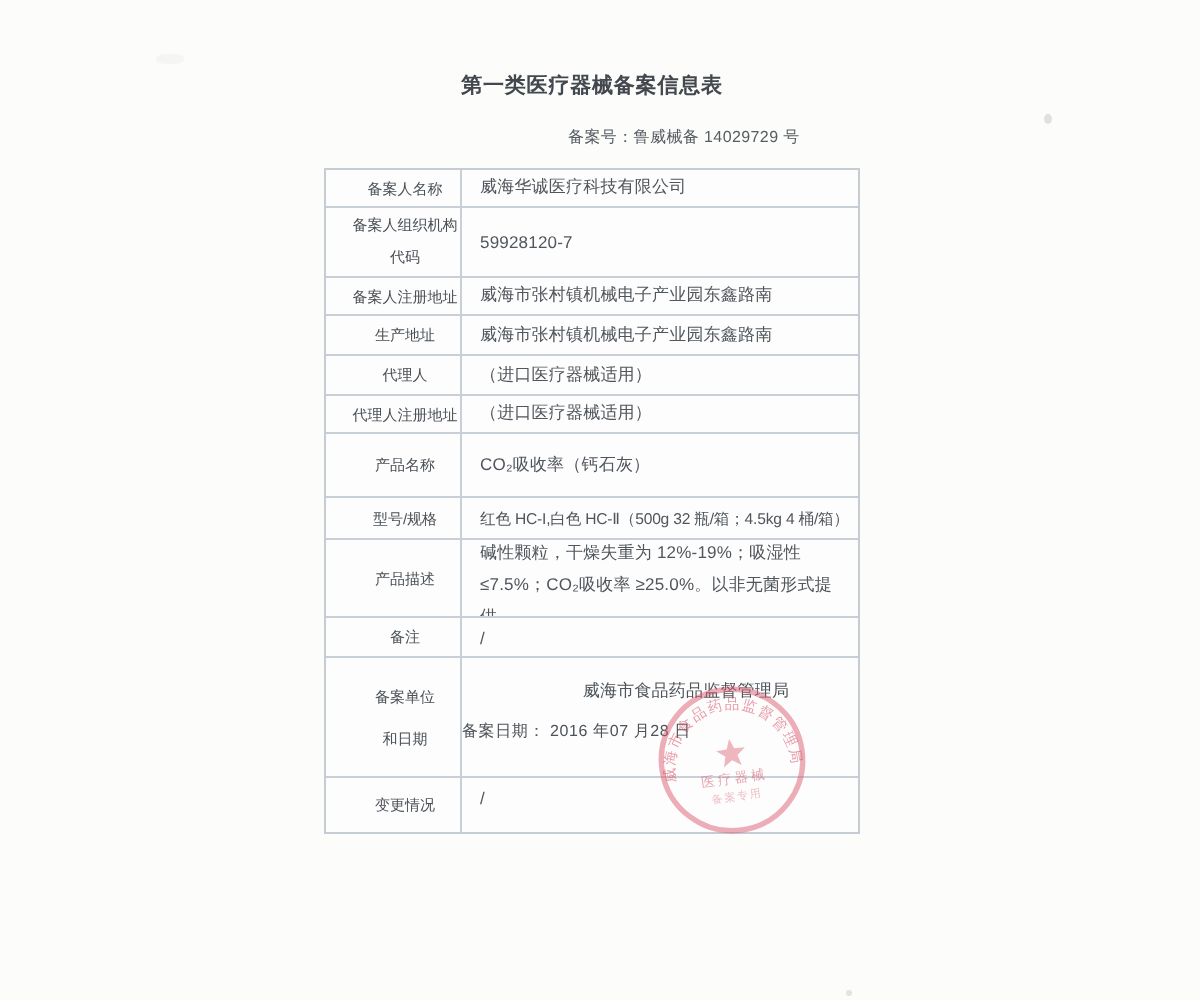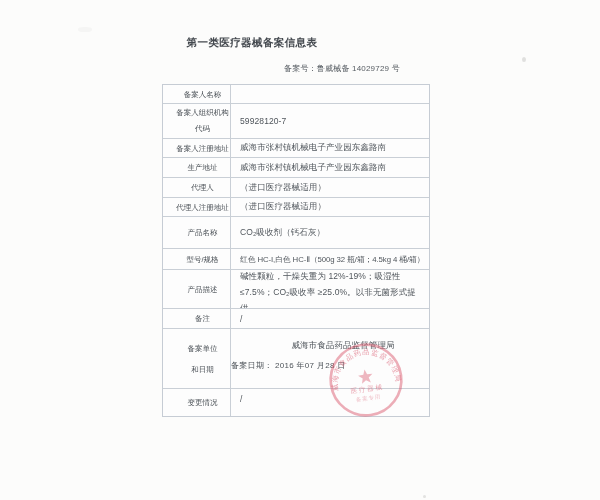--- a/index.html
+++ b/index.html
@@ -7,21 +7,21 @@
     width:600px;height:500px;overflow:hidden;
     background:#fcfcfb;
     font-family:"Liberation Sans", sans-serif;
     -webkit-font-smoothing:antialiased;
   }
   .page{position:relative;width:600px;height:500px;background:#fcfcfb;}
 
   .doc-title{
     position:absolute;left:0;top:36px;width:504px;
     text-align:center;font-size:10.5px;font-weight:bold;
-    color:#43484e;letter-spacing:0.4px;
+    color:#43484e;letter-spacing:0.4px;padding-left:44px;
   }
   .filing-no{
     position:absolute;left:284px;top:63px;
     font-size:8px;color:#565c62;letter-spacing:0.2px;
   }
 
   .doc-table{
     position:absolute;left:162px;top:84px;width:268px;
     border:1px solid #c6ccd4;background:#fdfdfd;
     box-sizing:border-box;
@@ -74,20 +74,23 @@
 
   <div class="doc-title">第一类医疗器械备案信息表</div>
   <div class="filing-no">备案号：鲁威械备 14029729 号</div>
 
   <div class="doc-table">
 
     <div class="row r0">
       <div class="cl">
           <span>备案人名称</span>
         </div>
+      <div class="cv">
+          <span>威海华诚医疗科技有限公司</span>
+        </div>
     </div>
 
     <div class="row r1">
       <div class="cl">
         <span>备案人组织机构</span>
         <span>代码</span>
       </div>
       <div class="cv">
           <span>59928120-7</span>
         </div>
@@ -127,21 +130,21 @@
       <div class="cv">
           <span>（进口医疗器械适用）</span>
         </div>
     </div>
 
     <div class="row r6">
       <div class="cl">
           <span>产品名称</span>
         </div>
       <div class="cv">
-          <span>CO₂吸收剂（钙石灰）</span>
+          <span>CO₂吸收率（钙石灰）</span>
         </div>
     </div>
 
     <div class="row r7">
       <div class="cl">
           <span>型号/规格</span>
         </div>
       <div class="cv">
           <span>红色 HC-I,白色 HC-Ⅱ（500g  32 瓶/箱；4.5kg  4 桶/箱）</span>
         </div>

